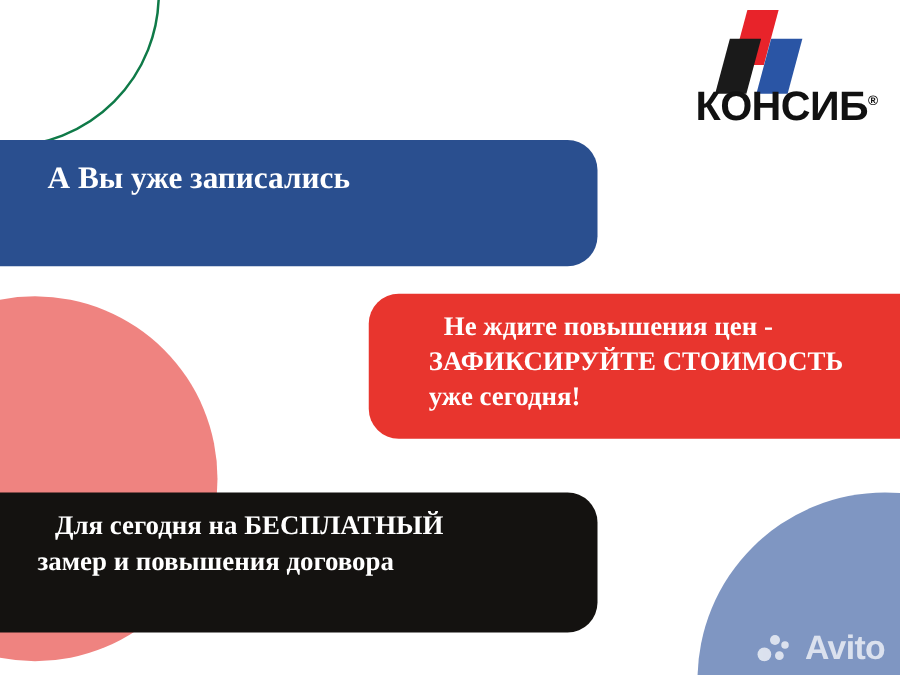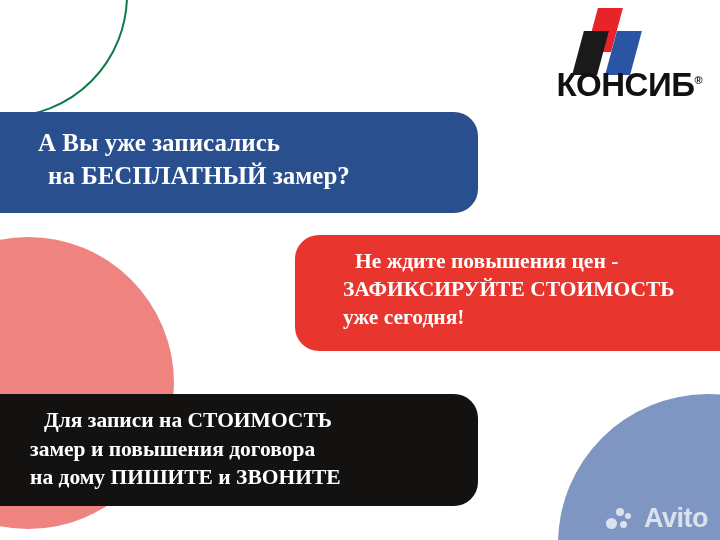--- a/index.html
+++ b/index.html
@@ -189,33 +189,31 @@
     <div id="logo-mark">
       <span class="para" id="para-red"></span>
       <span class="para" id="para-black"></span>
       <span class="para" id="para-blue"></span>
     </div>
     <div id="logo-wordmark"><span>КОНСИБ</span><span id="logo-reg">®</span></div>
   </div>
 
   <div class="banner" id="banner-blue">
     <span class="line">А Вы уже записались</span>
-    <span class="line indent">на БЕСПЛАТНЫЙ замер?</span>
   </div>
 
   <div class="banner" id="banner-red">
     <span class="line indent">Не ждите повышения цен -</span>
     <span class="line">ЗАФИКСИРУЙТЕ СТОИМОСТЬ</span>
     <span class="line">уже сегодня!</span>
   </div>
 
   <div class="banner" id="banner-black">
-    <span class="line indent">Для записи на СТОИМОСТЬ</span>
+    <span class="line indent">Для сегодня на БЕСПЛАТНЫЙ</span>
     <span class="line">замер и повышения договора</span>
-    <span class="line">на дому ПИШИТЕ и ЗВОНИТЕ</span>
   </div>
 
   <div id="avito-watermark">
     <span id="avito-dots">
       <i class="d1"></i>
         <i class="d2"></i>
         <i class="d3"></i>
         <i class="d4"></i>
     </span>
     <span id="avito-text">Avito</span>

